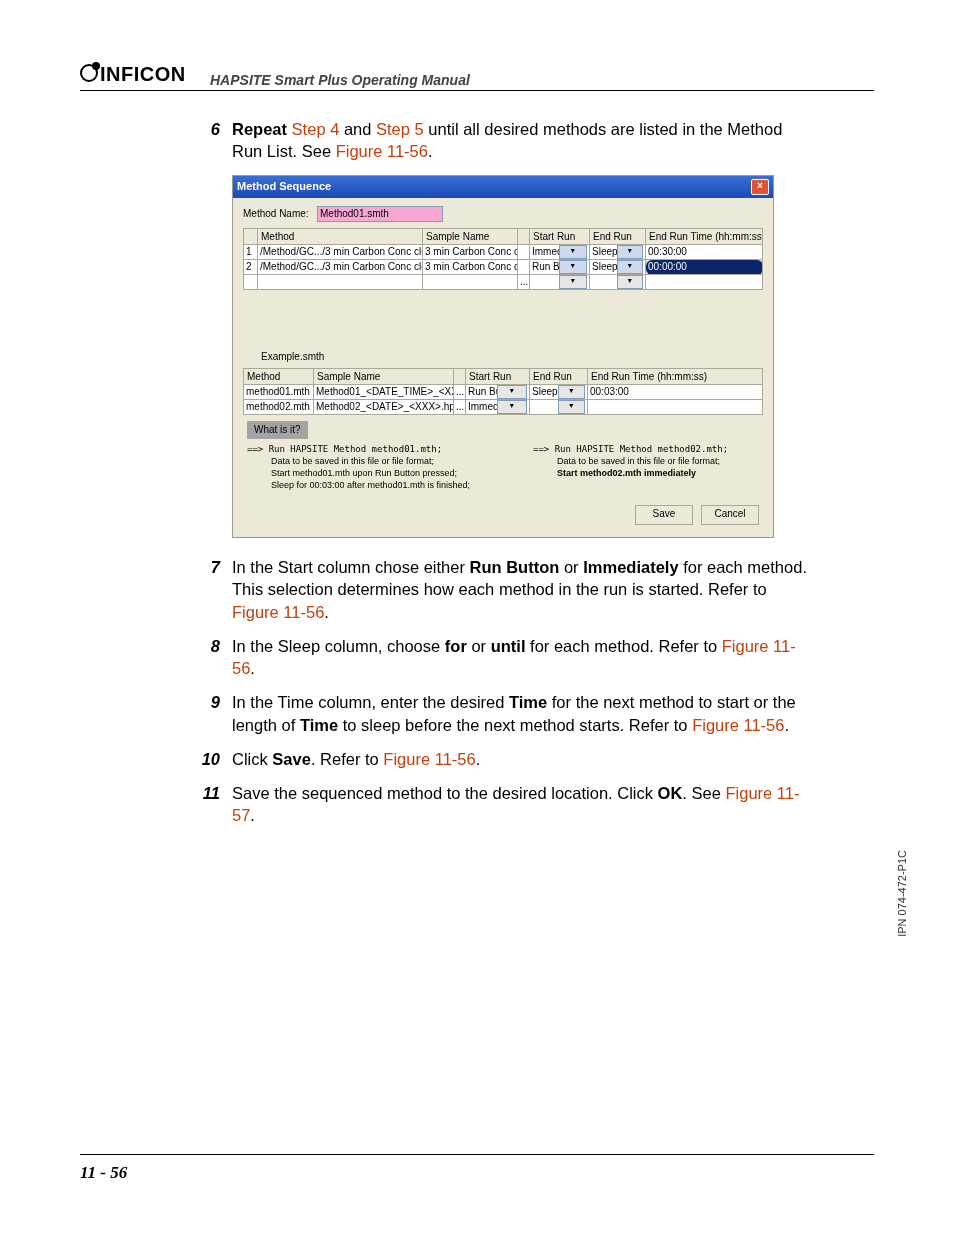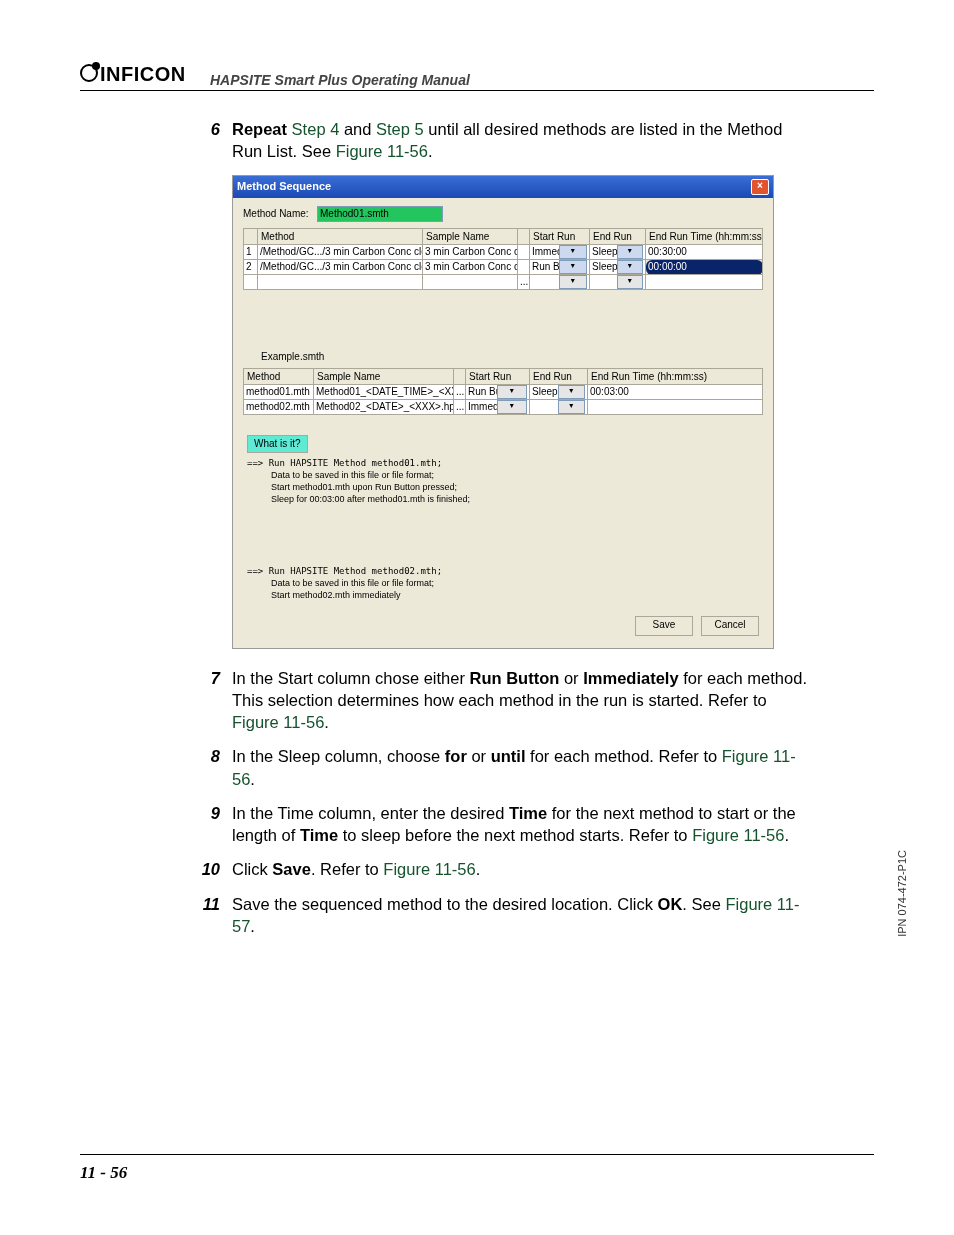--- a/index.html
+++ b/index.html
@@ -81,21 +81,21 @@
     text-align: right;
     font-weight: bold;
     font-style: italic;
     padding-right: 12px;
     flex: none;
   }
   .step .txt {
     flex: 1;
   }
   .bold { font-weight: bold; }
-  .link { color: #14532d; }
+  .link { color: #c2410c; }
 
   .figcap {
     font-style: italic;
     font-size: 14px;
     margin: 4px 0 6px 42px;
   }
 
   
   .shot {
     margin-left: 42px;
@@ -130,21 +130,21 @@
   }
 
   .dlg-pad { padding: 8px 10px 0 10px; }
   .row { display: flex; align-items: center; margin-bottom: 6px; }
   .row label { width: 74px; }
   .row input.tf {
     flex: none;
     width: 120px;
     height: 14px;
     border: 1px solid #7f9db9;
-    background: #22c55e;
+    background: #f9a8d4;
     font-size: 10px;
     padding: 0 2px;
   }
 
   .grid {
     position: relative;
     margin: 4px 10px 0 10px;
     overflow: hidden;
   }
   .grid table {
@@ -190,31 +190,30 @@
   .sidebtns {
     position: relative;
   }
 
   .example-label {
     margin: 60px 0 2px 28px;
   }
 
   .whatis {
     display: inline-block;
-    margin: 20px 0 4px 14px;
+    margin: 6px 0 4px 14px;
     border: 1px solid #aca899;
-    background: #5eead4;
+    background: #a3a3a3;
     padding: 1px 6px;
   }
   .explain {
     display: flex;
     gap: 60px;
     margin: 0 14px;
     font-size: 9px;
-    flex-direction: column;
   }
   .explain .col { flex: 1; }
   .explain .arrow { font-family: monospace; }
 
   .dlg-footer {
     display: flex;
     justify-content: flex-end;
     gap: 8px;
     margin: 14px 14px 0 0;
   }
@@ -436,21 +435,21 @@
       <div class="explain">
         <div class="col">
           <div><span class="arrow">==&gt;  Run HAPSITE Method method01.mth;</span></div>
           <div style="padding-left:24px;">Data to be saved in this file or file format;</div>
           <div style="padding-left:24px;">Start method01.mth upon Run Button pressed;</div>
           <div style="padding-left:24px;">Sleep for 00:03:00 after method01.mth is finished;</div>
         </div>
         <div class="col">
           <div><span class="arrow">==&gt;  Run HAPSITE Method method02.mth;</span></div>
           <div style="padding-left:24px;">Data to be saved in this file or file format;</div>
-          <div style="padding-left:24px;">Start method02.mth immediately</div>
+          <div style="padding-left:24px;font-weight:bold;">Start method02.mth immediately</div>
         </div>
       </div>
 
       <div class="dlg-footer">
         <div class="btn">Save</div>
         <div class="btn">Cancel</div>
       </div>
     </div>
 
     <div style="height:18px;"></div>

